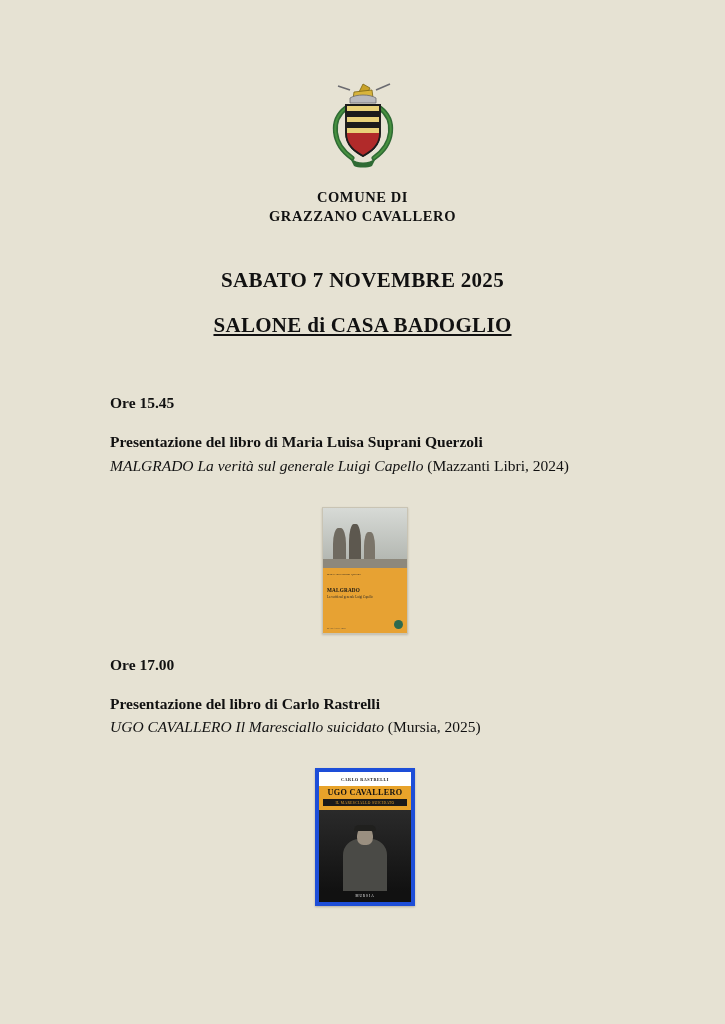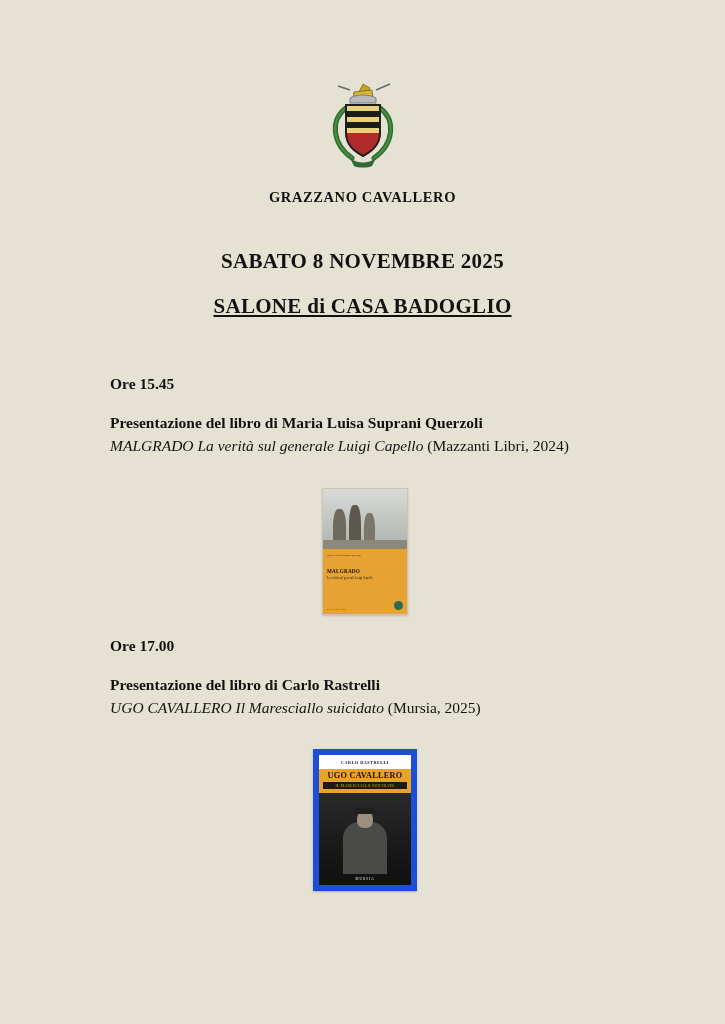--- a/index.html
+++ b/index.html
@@ -177,21 +177,21 @@
     height: 9px;
     border-radius: 50%;
     background: #2d6a4f;
   }
 
   
   .cover2 {
     width: 92px;
     height: 130px;
     background: #111;
-    border: 6px solid #1d4ed8;
+    border: 4px solid #1d4ed8;
     box-shadow: 0 1px 2px rgba(0,0,0,0.22);
     display: flex;
     flex-direction: column;
     overflow: hidden;
     position: relative;
   }
   .c2-top {
     background: #ffffff;
     color: #111;
     text-align: center;
@@ -293,24 +293,25 @@
         <rect x="26" y="44" width="34" height="6" fill="#1c1c1c"></rect>
         <path d="M26 55 C26 68, 36 74, 43 78 C50 74, 60 68, 60 55 Z" fill="#b12a2a"></path>
         <path d="M26 27 L60 27 L60 55 C60 68, 50 74, 43 78 C36 74, 26 68, 26 55 Z" fill="none" stroke="#1c1c1c" stroke-width="1.8"></path>
 
         <path d="M30 80 C38 86, 48 86, 56 80 L52 88 C48 90, 38 90, 34 88 Z" fill="#2f6b34"></path>
       </svg>
     </div>
   </div>
 
   <div class="comune">
+    <div>COMUNE DI</div>
     <div>GRAZZANO CAVALLERO</div>
   </div>
 
-  <div class="event-date">SABATO 8 NOVEMBRE 2025</div>
+  <div class="event-date">SABATO 7 NOVEMBRE 2025</div>
   <div class="event-venue">SALONE di CASA BADOGLIO</div>
 
   <div class="program">
 
     <div class="time">Ore 15.45</div>
 
     <div class="pres-line">Presentazione del libro di Maria Luisa Suprani Querzoli</div>
 
     <div class="book-line">
       <span class="book-title">MALGRADO La verità sul generale Luigi Capello</span>

